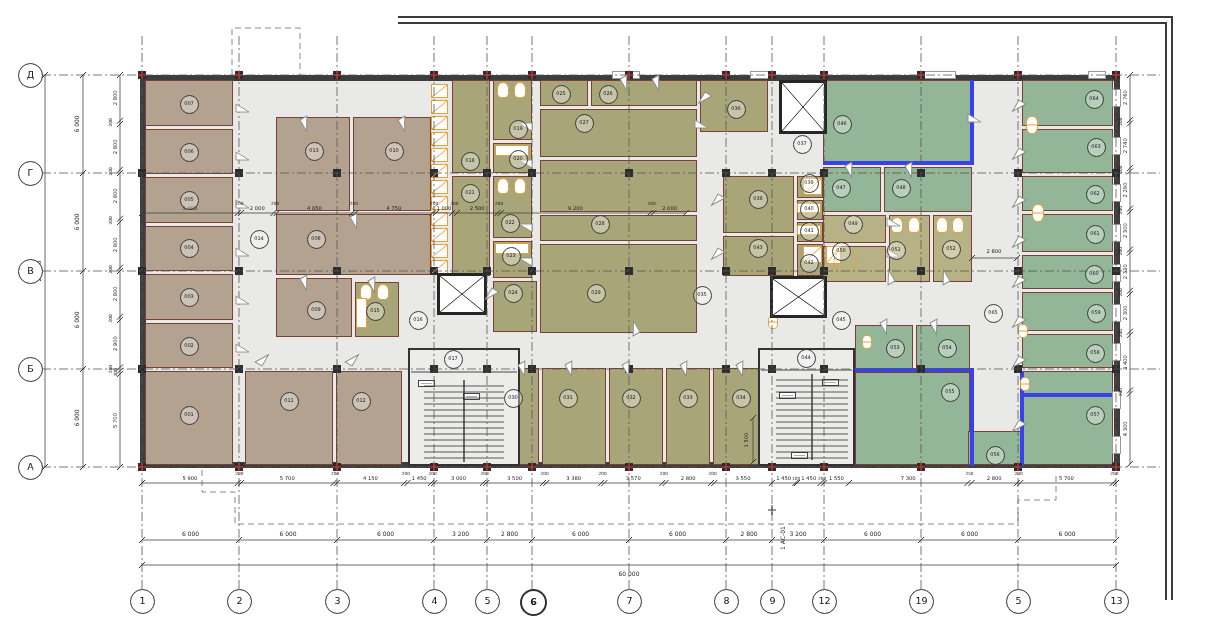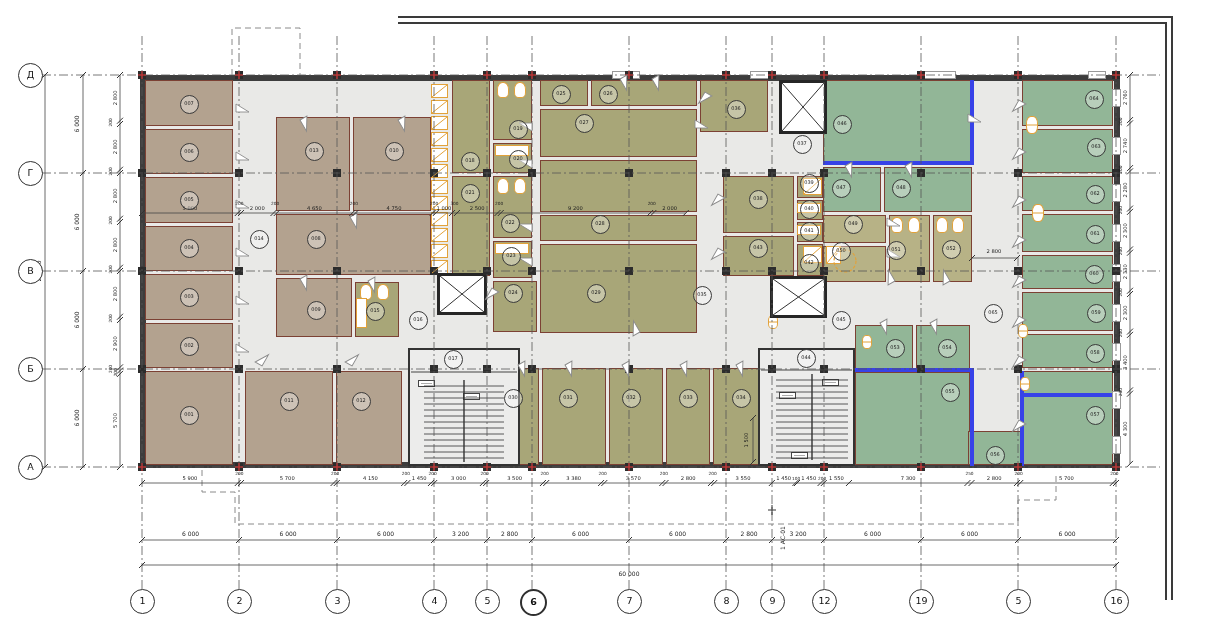--- a/index.html
+++ b/index.html
@@ -696,19 +696,19 @@
     <div class="bubble" style="left: 325px; top: 589px;">3</div>
     <div class="bubble" style="left: 422px; top: 589px;">4</div>
     <div class="bubble" style="left: 475px; top: 589px;">5</div>
     <div class="bubble" style="left: 520px; top: 589px; border-width: 2px; font-weight: bold;">6</div>
     <div class="bubble" style="left: 617px; top: 589px;">7</div>
     <div class="bubble" style="left: 714px; top: 589px;">8</div>
     <div class="bubble" style="left: 760px; top: 589px;">9</div>
     <div class="bubble" style="left: 812px; top: 589px;">12</div>
     <div class="bubble" style="left: 909px; top: 589px;">19</div>
     <div class="bubble" style="left: 1006px; top: 589px;">5</div>
-    <div class="bubble" style="left: 1104px; top: 589px;">16</div>
+    <div class="bubble" style="left: 1104px; top: 589px;">13</div>
     <div class="bubble" style="left: 18px; top: 63px;">Д</div>
     <div class="bubble" style="left: 18px; top: 161px;">Г</div>
     <div class="bubble" style="left: 18px; top: 259px;">В</div>
     <div class="bubble" style="left: 18px; top: 357px;">Б</div>
     <div class="bubble" style="left: 18px; top: 455px;">А</div>
   </div>
 
 </body></html>

